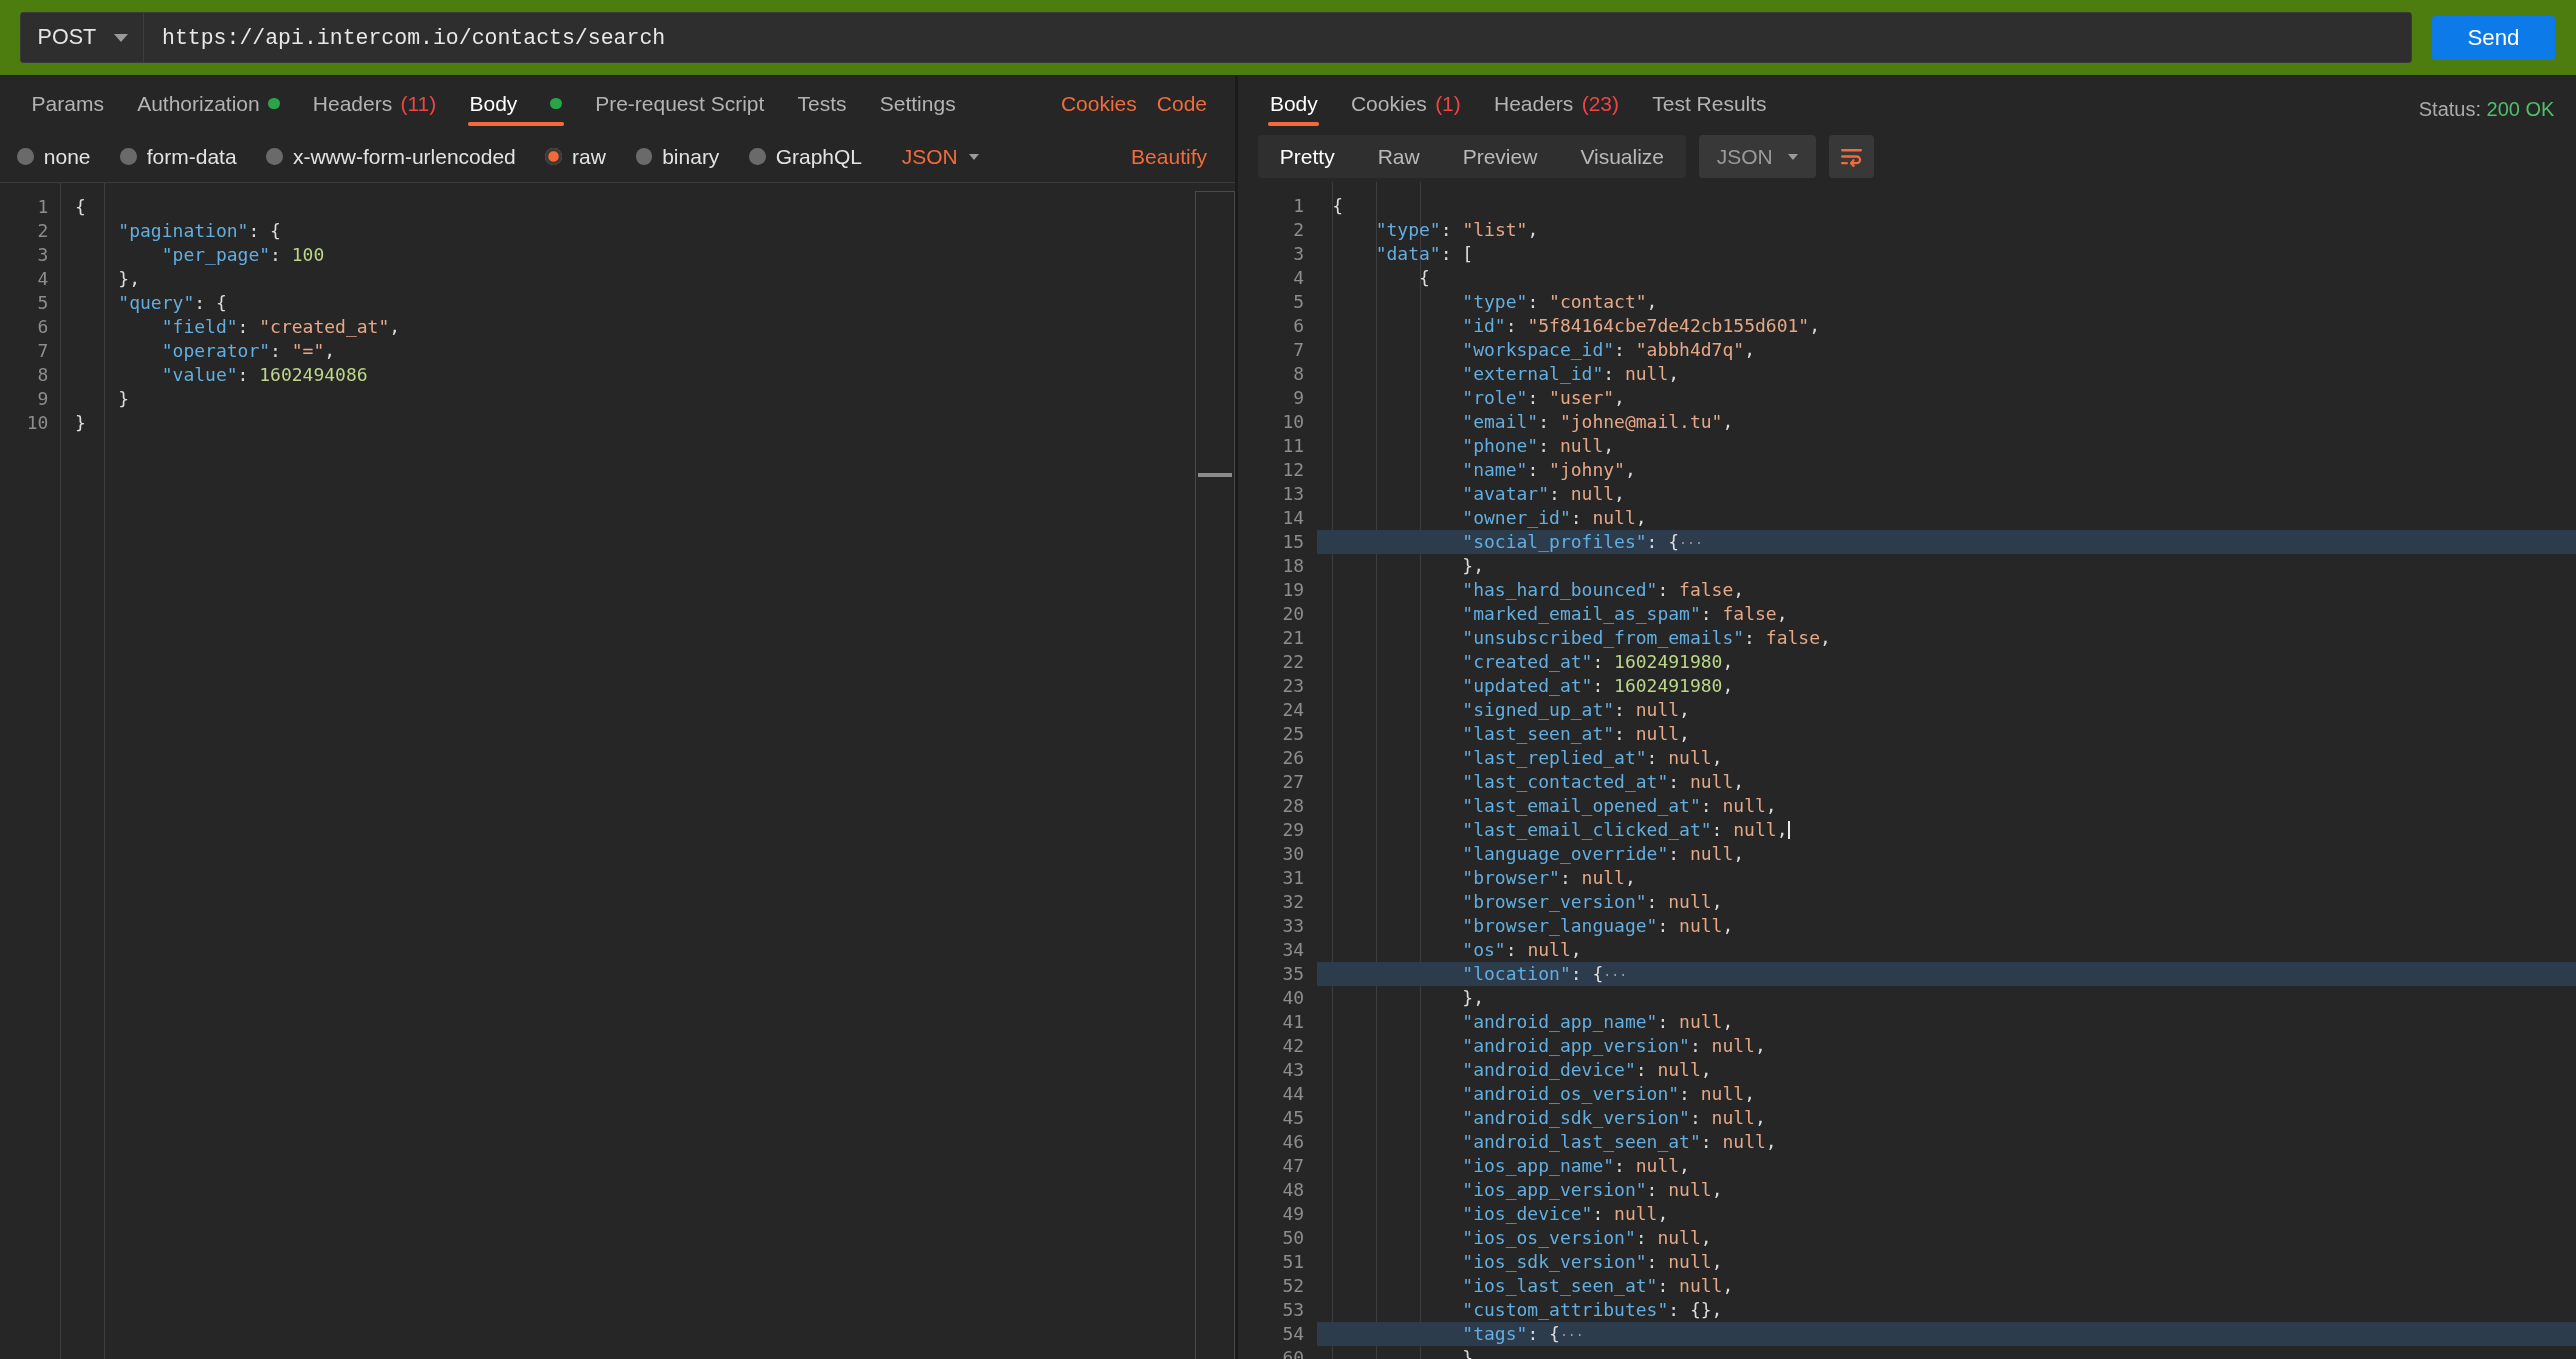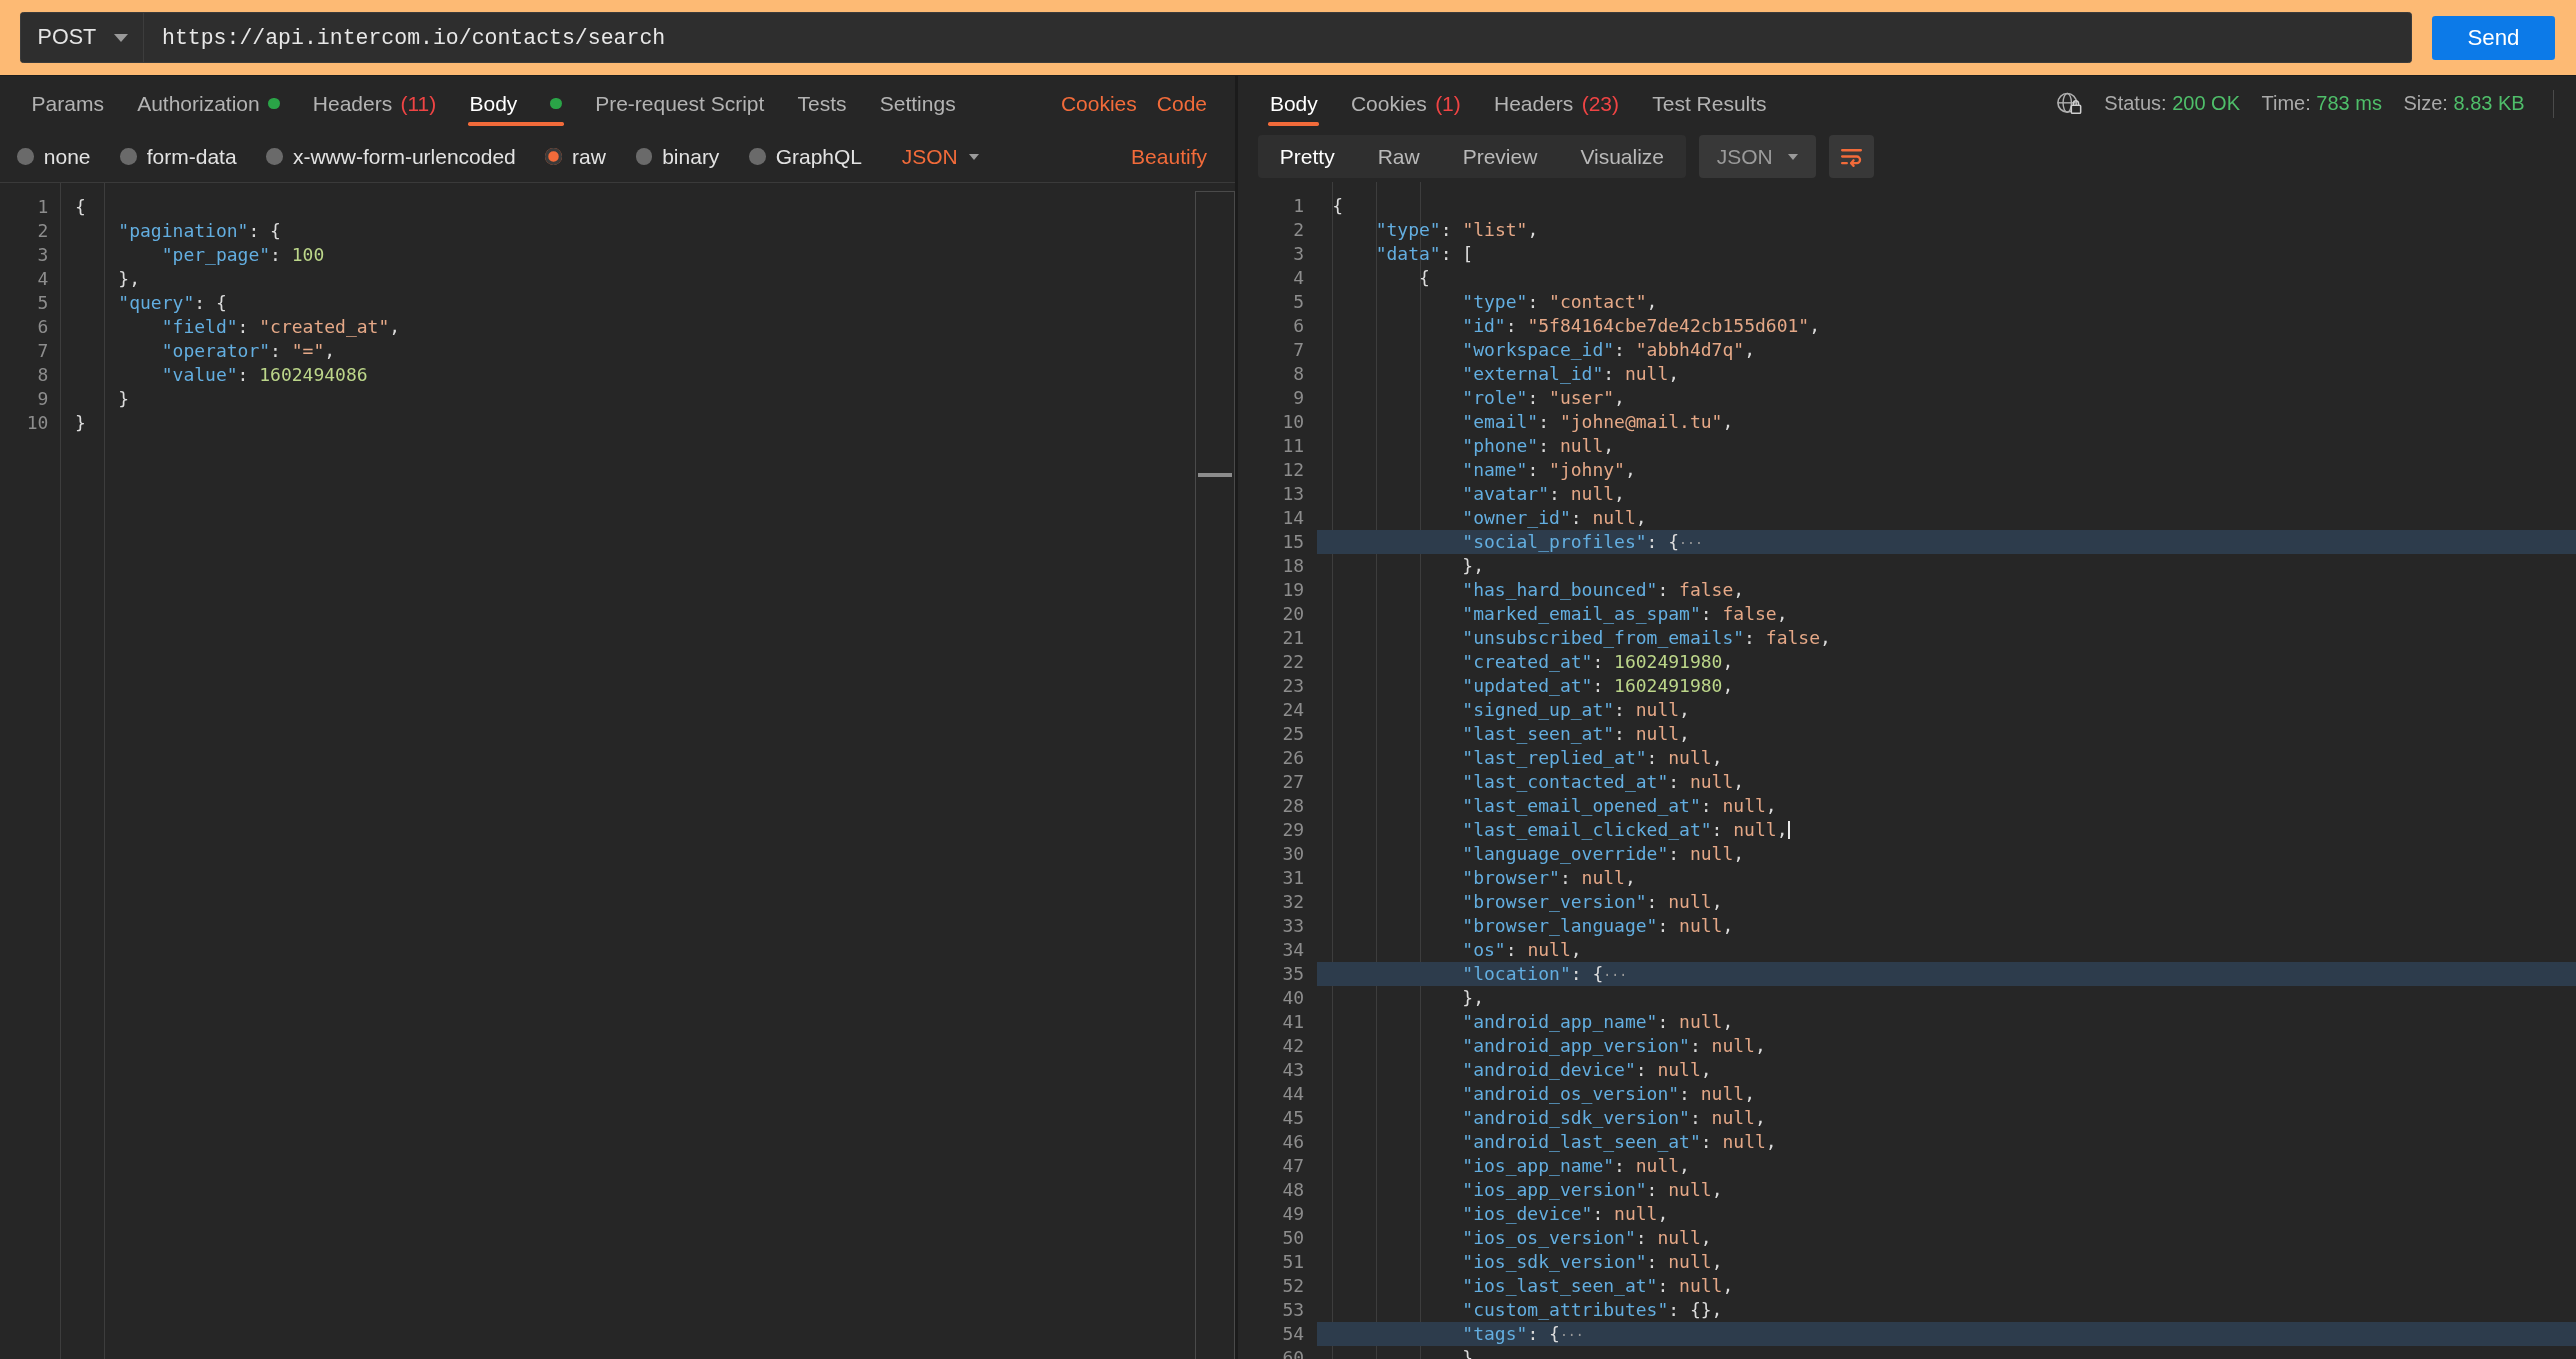--- a/index.html
+++ b/index.html
@@ -6,21 +6,21 @@
   html, body {
     width: 2576px; height: 1359px;
     background: #2a2a2a;
     font-family: "Liberation Sans", sans-serif;
     overflow: hidden;
   }
   .app { width: 2576px; height: 1359px; display: flex; flex-direction: column; background: #212121; }
 
   
   .urlbar {
-    height: 76px; flex: 0 0 76px; background: #fdba74;
+    height: 76px; flex: 0 0 76px; background: #4d7c0f;
     display: flex; align-items: center; padding: 0 0 0 20px; gap: 0;
     border-bottom: 1.7px solid #1d1d1d;
   }
   .url-wrap {
     flex: 1 1 auto; height: 51px; display: flex; align-items: stretch;
     background: #2e2e2e; border: 0.8px solid #3b3b3b; border-radius: 3.3px; overflow: hidden;
   }
   .method-select {
     width: 123px; display: flex; align-items: center; justify-content: space-between;
     padding: 0 15px 0 16.6px; color: #e5e5e5; font-size: 21.5px;
@@ -104,21 +104,21 @@
     border-top: 0.8px solid #4a4a4a; border-right: 0.8px solid #4a4a4a;
     margin-top: 8.3px; position: relative;
   }
   .minimap-mark { position: absolute; left: 1.7px; right: 1.7px; top: 281px; height: 4.1px; background: #8c8c8c; }
 
   
   .resp-tabs {
     height: 55px; flex: 0 0 55px; display: flex; align-items: stretch;
     padding: 0 16.6px 0 15px; background: #262626;
   }
-  .status-strip { display: flex; align-items: center; gap: 21.5px; padding-right: 5px; }
+  .status-strip { display: flex; align-items: center; gap: 21.5px; padding-right: 5px; flex-direction: column; }
   .status-item { font-size: 20px; color: #aaa; white-space: nowrap; }
   .status-item b { font-weight: normal; color: #4fbf6a; }
   .globe-lock { width: 28px; height: 28px; }
   .vbar { width: 1.7px; height: 28px; background: #4a4a4a; margin-left: 6.6px; }
 
   .resp-toolbar {
     height: 51px; flex: 0 0 51px; display: flex; align-items: center;
     padding: 0 16.6px 0 20px; gap: 13.2px; background: #262626;
   }
   .seg { display: flex; align-items: stretch; background: #2f2f2f; border-radius: 4.1px; height: 43px; }

